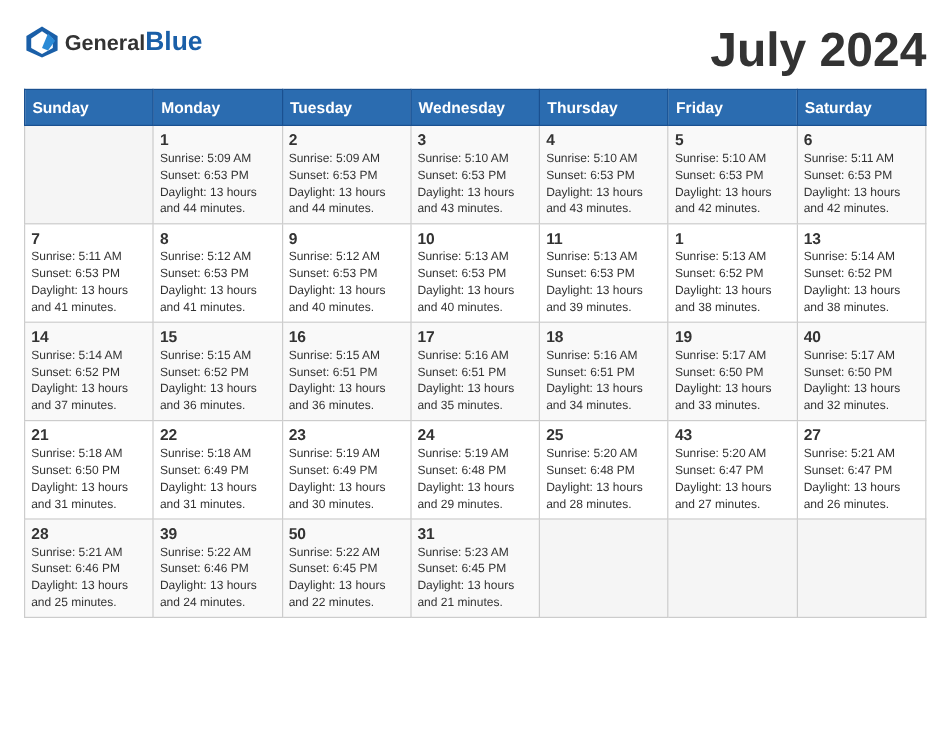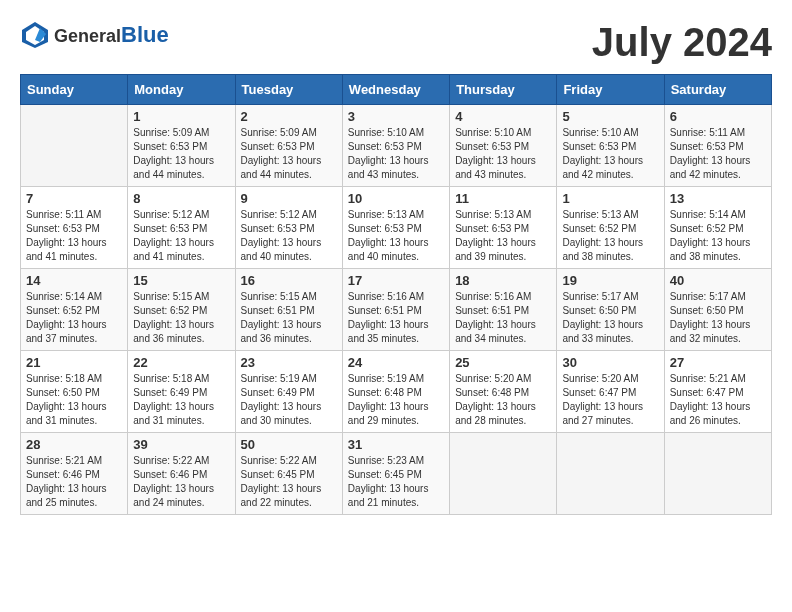--- a/index.html
+++ b/index.html
@@ -303,21 +303,21 @@
 and 29 minutes.</div>
         </td>
         <td>
           <span class="day-number">25</span>
           <div class="day-info" style="white-space: pre-line;">Sunrise: 5:20 AM
 Sunset: 6:48 PM
 Daylight: 13 hours
 and 28 minutes.</div>
         </td>
         <td>
-          <span class="day-number">30</span>
+          <span class="day-number">43</span>
           <div class="day-info" style="white-space: pre-line;">Sunrise: 5:20 AM
 Sunset: 6:47 PM
 Daylight: 13 hours
 and 27 minutes.</div>
         </td>
         <td>
           <span class="day-number">27</span>
           <div class="day-info" style="white-space: pre-line;">Sunrise: 5:21 AM
 Sunset: 6:47 PM
 Daylight: 13 hours

